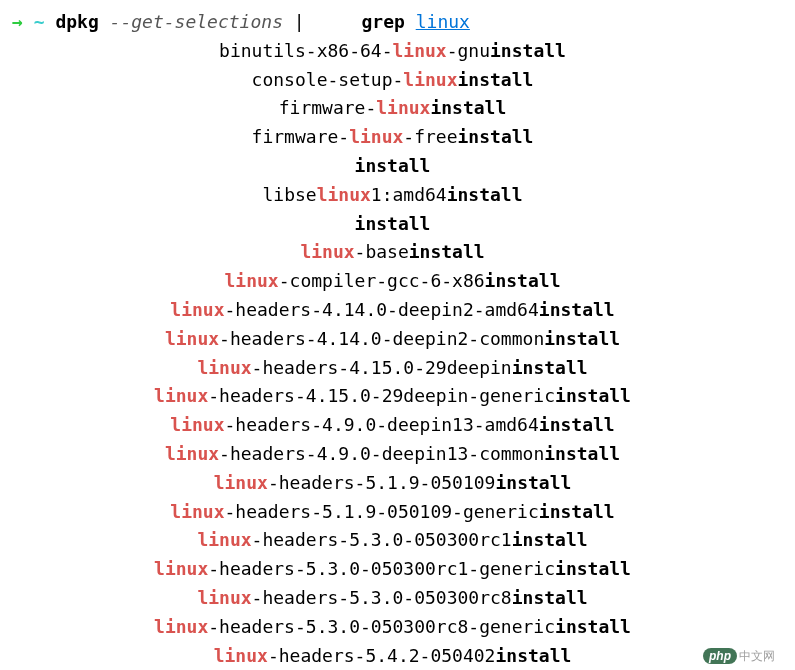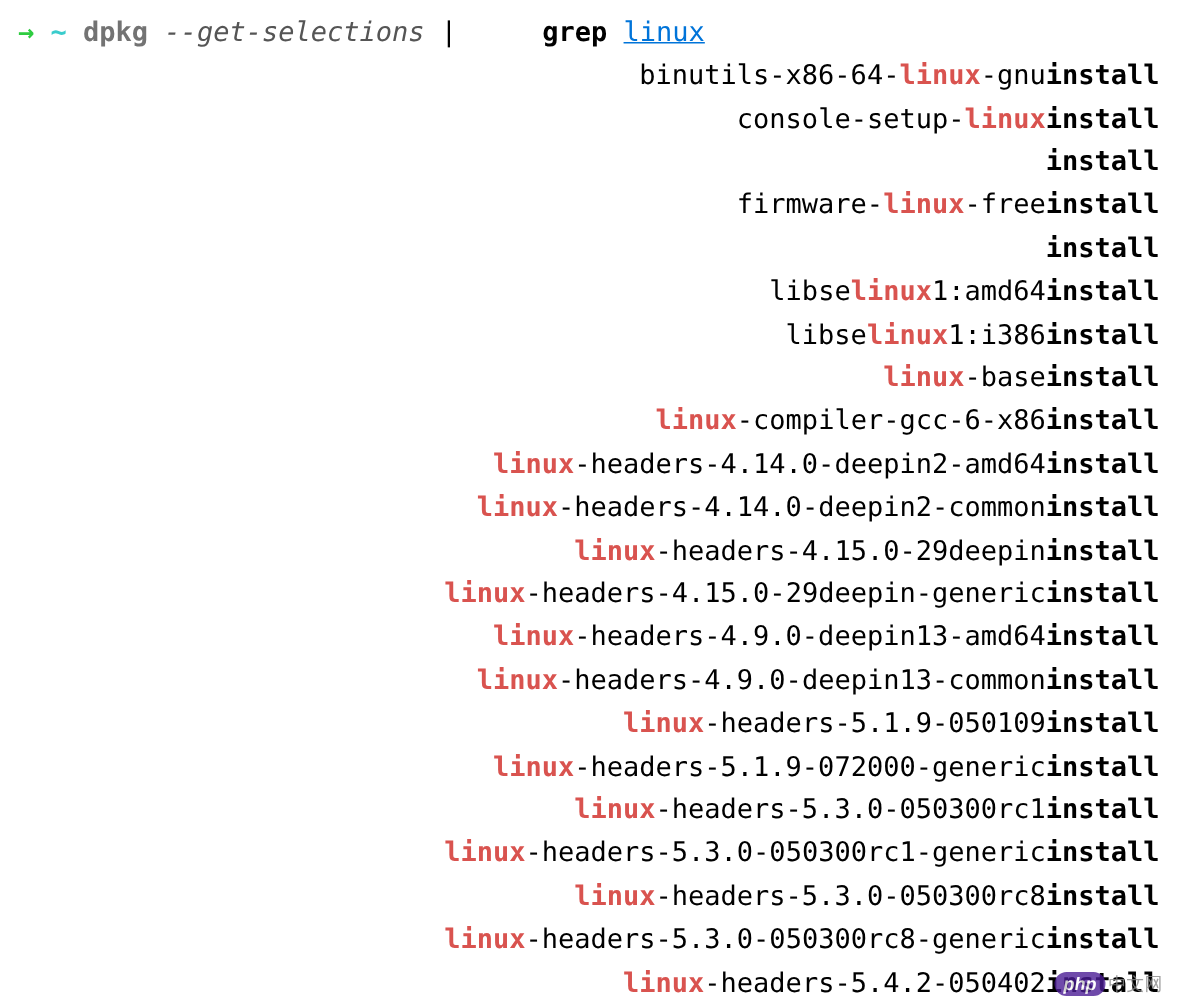--- a/index.html
+++ b/index.html
@@ -22,42 +22,42 @@
     }
     .arrow {
       color: #2ecc40;
       font-weight: bold;
     }
     .tilde {
       color: #39cccc;
       font-weight: bold;
     }
     .cmd-dpkg {
-      color: #737373;
+      color: #000000;
       font-weight: bold;
     }
     .cmd-option {
       color: #555555;
       font-style: italic;
     }
     .pipe {
       color: #000000;
     }
     .cmd-grep {
       color: #000000;
       font-weight: bold;
       margin-left: 46px;
     }
     .link-linux {
       color: #0074d9;
       text-decoration: underline;
     }
     .output-line {
       display: flex;
-      justify-content: flex-end;
+      justify-content: center;
       white-space: pre;
     }
     .pkg-name {
       white-space: pre;
     }
     .highlight {
       color: #d9534f;
       font-weight: bold;
     }
     .status {
@@ -67,21 +67,21 @@
     .watermark {
       position: absolute;
       bottom: 12px;
       right: 20px;
       font-size: 12px;
       color: #888;
       font-family: sans-serif;
       opacity: 0.8;
     }
     .watermark-badge {
-      background: #4c1d95;
+      background: #14532d;
       color: #fff;
       border-radius: 10px;
       padding: 1px 6px;
       font-style: italic;
       font-weight: bold;
       margin-right: 2px;
     }
   </style>
 </head>
 <body>
@@ -97,35 +97,35 @@
   <span class="pipe">|</span>
   <span> </span>
   <span class="cmd-grep">grep</span>
   <span> </span>
   <span class="link-linux">linux</span>
 </div>
 
 <div id="output">
     <div class="output-line"><span class="pkg-name"><span>binutils-x86-64-</span><span class="highlight">linux</span><span>-gnu</span></span><span class="status">install</span></div>
     <div class="output-line"><span class="pkg-name"><span>console-setup-</span><span class="highlight">linux</span><span></span></span><span class="status">install</span></div>
-    <div class="output-line"><span class="status">install</span></div>
+    <div class="output-line"><span class="pkg-name"><span>firmware-</span><span class="highlight">linux</span><span></span></span><span class="status">install</span></div>
     <div class="output-line"><span class="pkg-name"><span>firmware-</span><span class="highlight">linux</span><span>-free</span></span><span class="status">install</span></div>
     <div class="output-line"><span class="status">install</span></div>
     <div class="output-line"><span class="pkg-name"><span>libse</span><span class="highlight">linux</span><span>1:amd64</span></span><span class="status">install</span></div>
-    <div class="output-line"><span class="pkg-name"><span>libse</span><span class="highlight">linux</span><span>1:i386</span></span><span class="status">install</span></div>
+    <div class="output-line"><span class="status">install</span></div>
     <div class="output-line"><span class="pkg-name"><span></span><span class="highlight">linux</span><span>-base</span></span><span class="status">install</span></div>
     <div class="output-line"><span class="pkg-name"><span></span><span class="highlight">linux</span><span>-compiler-gcc-6-x86</span></span><span class="status">install</span></div>
     <div class="output-line"><span class="pkg-name"><span></span><span class="highlight">linux</span><span>-headers-4.14.0-deepin2-amd64</span></span><span class="status">install</span></div>
     <div class="output-line"><span class="pkg-name"><span></span><span class="highlight">linux</span><span>-headers-4.14.0-deepin2-common</span></span><span class="status">install</span></div>
     <div class="output-line"><span class="pkg-name"><span></span><span class="highlight">linux</span><span>-headers-4.15.0-29deepin</span></span><span class="status">install</span></div>
     <div class="output-line"><span class="pkg-name"><span></span><span class="highlight">linux</span><span>-headers-4.15.0-29deepin-generic</span></span><span class="status">install</span></div>
     <div class="output-line"><span class="pkg-name"><span></span><span class="highlight">linux</span><span>-headers-4.9.0-deepin13-amd64</span></span><span class="status">install</span></div>
     <div class="output-line"><span class="pkg-name"><span></span><span class="highlight">linux</span><span>-headers-4.9.0-deepin13-common</span></span><span class="status">install</span></div>
     <div class="output-line"><span class="pkg-name"><span></span><span class="highlight">linux</span><span>-headers-5.1.9-050109</span></span><span class="status">install</span></div>
-    <div class="output-line"><span class="pkg-name"><span></span><span class="highlight">linux</span><span>-headers-5.1.9-072000-generic</span></span><span class="status">install</span></div>
+    <div class="output-line"><span class="pkg-name"><span></span><span class="highlight">linux</span><span>-headers-5.1.9-050109-generic</span></span><span class="status">install</span></div>
     <div class="output-line"><span class="pkg-name"><span></span><span class="highlight">linux</span><span>-headers-5.3.0-050300rc1</span></span><span class="status">install</span></div>
     <div class="output-line"><span class="pkg-name"><span></span><span class="highlight">linux</span><span>-headers-5.3.0-050300rc1-generic</span></span><span class="status">install</span></div>
     <div class="output-line"><span class="pkg-name"><span></span><span class="highlight">linux</span><span>-headers-5.3.0-050300rc8</span></span><span class="status">install</span></div>
     <div class="output-line"><span class="pkg-name"><span></span><span class="highlight">linux</span><span>-headers-5.3.0-050300rc8-generic</span></span><span class="status">install</span></div>
     <div class="output-line"><span class="pkg-name"><span></span><span class="highlight">linux</span><span>-headers-5.4.2-050402</span></span><span class="status">install</span></div>
   </div>
 
 <div class="watermark">
   <span class="watermark-badge">php</span><span>中文网</span>
 </div>

